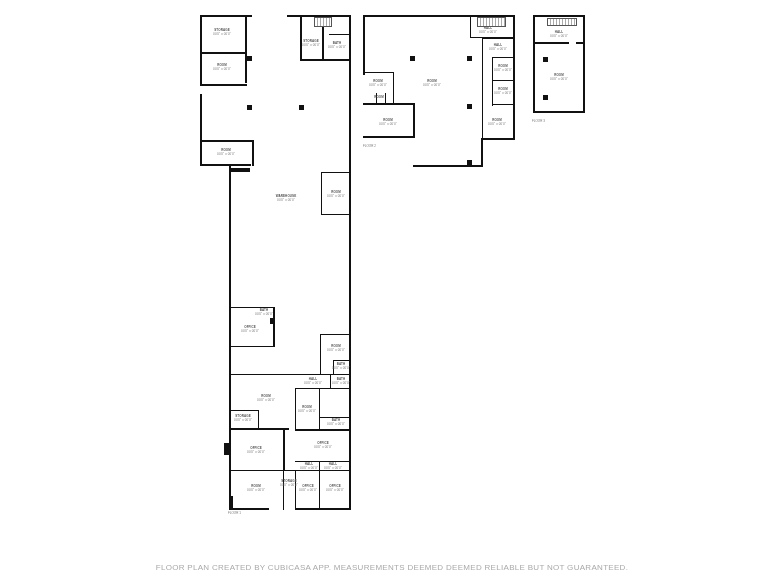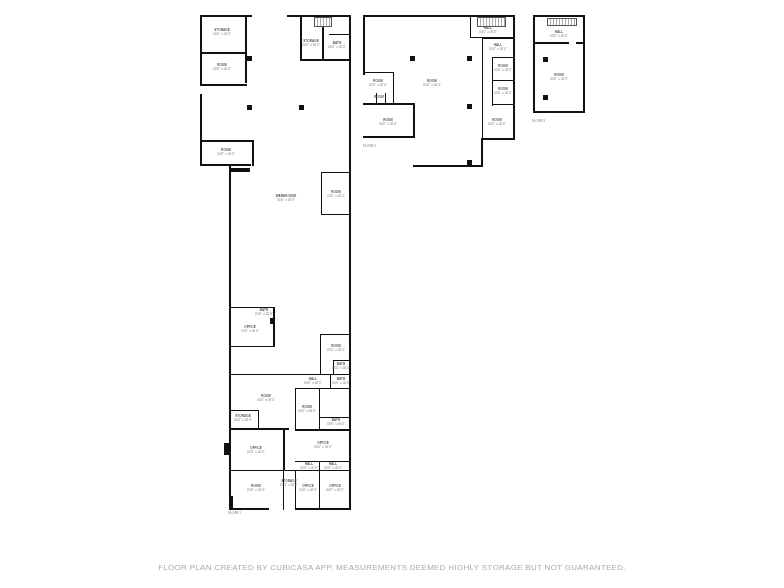--- a/index.html
+++ b/index.html
@@ -160,13 +160,13 @@
   <div class="stairs" style="left:547px;top:18px;width:28px;height:6px;"></div>
   <div class="col" style="left:543px;top:57px;"></div>
   <div class="col" style="left:543px;top:95px;"></div>
 
   <div class="lbl" style="left:559px;top:35px;"><b>HALL</b><span>00'0" x 00'0"</span></div>
   <div class="lbl" style="left:559px;top:78px;"><b>ROOM</b><span>00'0" x 00'0"</span></div>
 
   <div class="floorlbl" style="left:532px;top:119px;">FLOOR 3</div>
 </div>
 
-<div class="footer">FLOOR PLAN CREATED BY CUBICASA APP. MEASUREMENTS DEEMED HIGHLY STORAGE BUT NOT GUARANTEED.</div>
+<div class="footer">FLOOR PLAN CREATED BY CUBICASA APP. MEASUREMENTS DEEMED DEEMED RELIABLE BUT NOT GUARANTEED.</div>
 
 </body></html>

